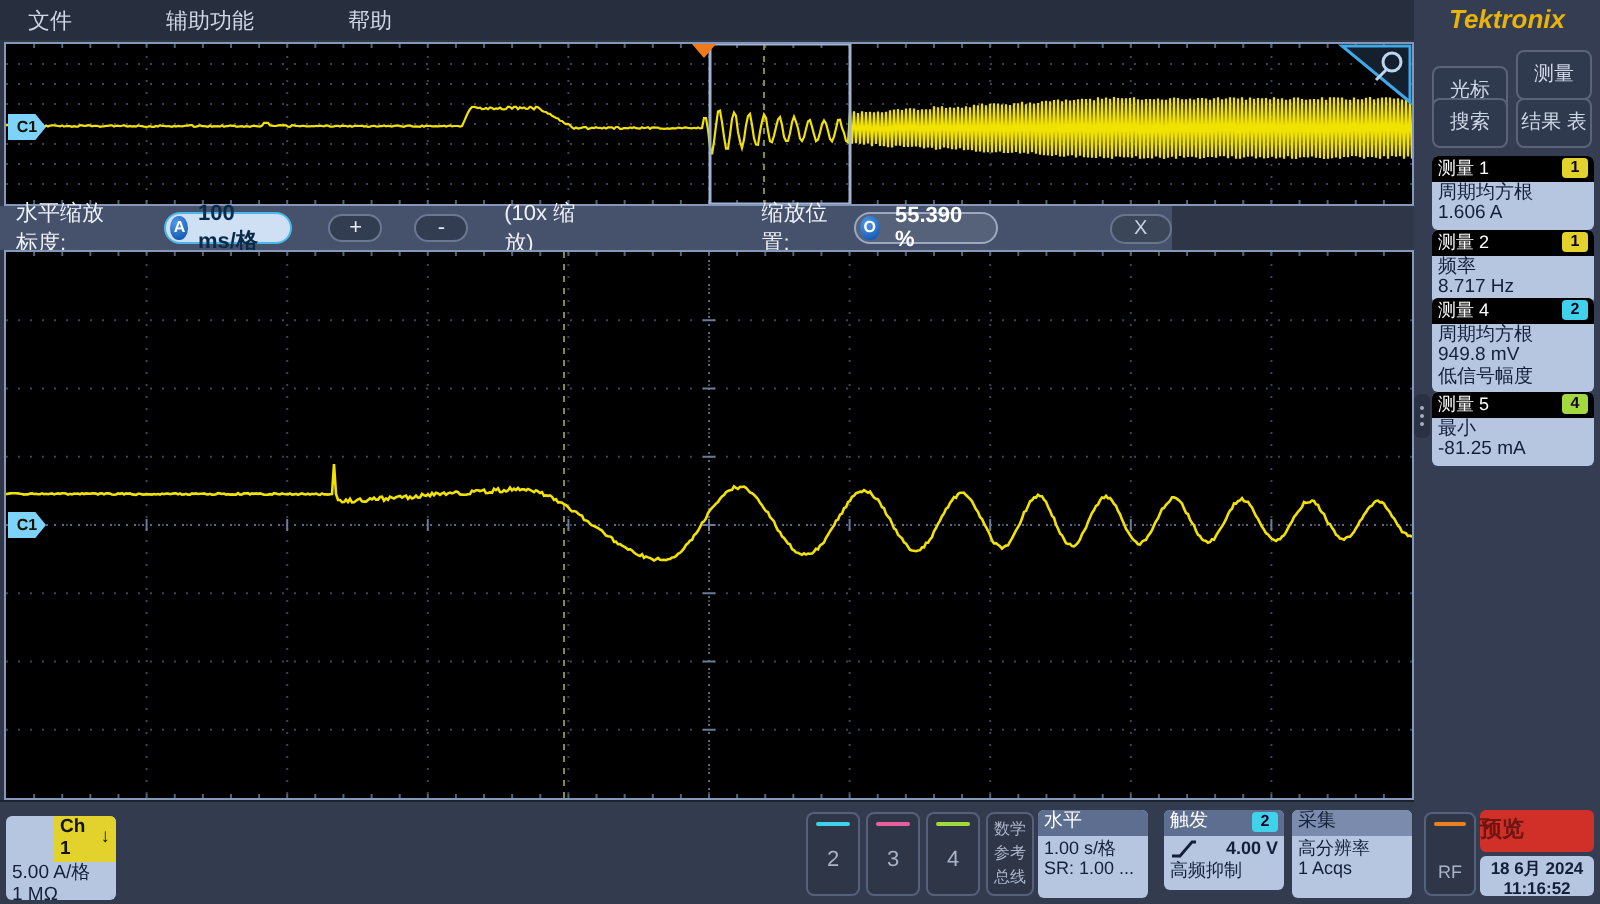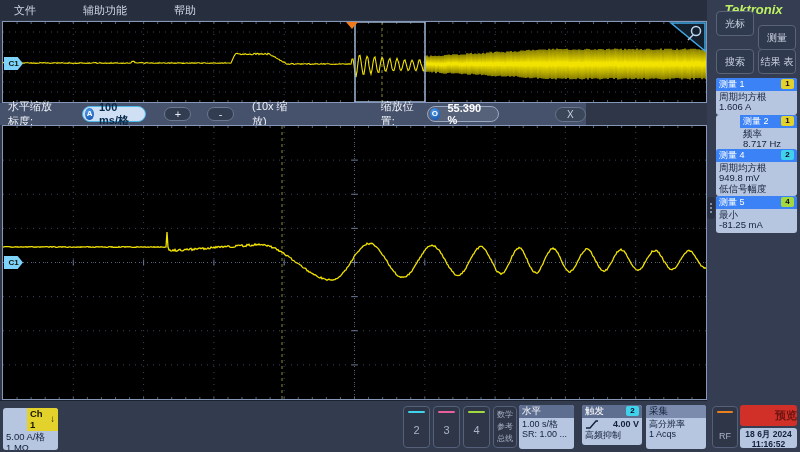--- a/index.html
+++ b/index.html
@@ -63,41 +63,41 @@
     border:1px solid #55607a; border-radius:4px; color:#aab4c8; font-size:8px; line-height:12px;
     text-align:center; padding-top:2px; }
   #horiz-badge { left:519px; top:4px; width:55px; height:44px; }
   #trig-badge  { left:582px; top:4px; width:60px; height:40px; }
   #acq-badge   { left:646px; top:4px; width:60px; height:44px; }
   #acq-badge .hd { background:#7a8bad; color:#132038; }
   .trig-line1 { display:flex; align-items:center; gap:3px; }
   .trig-line1 .v { flex:1; text-align:right; font-weight:bold; }
   
   .sidebar { position:absolute; left:707px; top:0; width:93px; height:452px; background:#353d52; }
-  .brand { position:absolute; left:0; top:2px; width:93px; text-align:center; color:#bef264;
+  .brand { position:absolute; left:0; top:2px; width:93px; text-align:center; color:#eab308;
     font-size:13px; font-weight:bold; font-style:italic; letter-spacing:0; }
   .sbtn { position:absolute; width:38px; height:25px; background:#303a4e; border:1px solid #5a6476;
     border-radius:4px; color:#cdd6e6; font-size:10px; display:flex; align-items:center;
     justify-content:center; text-align:center; line-height:10px; }
   .meas { position:absolute; left:9px; width:81px; border-radius:3px; overflow:hidden;
     background:#b6c5e0; color:#14203a; font-size:9.5px; line-height:10.5px; }
-  .meas .hd { background:#3b82f6; color:#fff; font-size:9px; padding:1px 3px; display:flex;
+  .meas .hd { background:#000000; color:#fff; font-size:9px; padding:1px 3px; display:flex;
     justify-content:space-between; align-items:center; }
   .meas .bd { padding:1px 3px 2px 3px; }
   .meas .bd div:empty { display:none; }
   .handle { position:absolute; left:0px; top:197px; width:8px; height:22px; background:#2a3142;
     border-radius:3px; display:flex; flex-direction:column; align-items:center; justify-content:center; gap:2px; }
   .handle i { width:2px; height:2px; border-radius:50%; background:#9fb0c8; }
   #rf-btn { position:absolute; left:5px; top:406px; width:26px; height:42px; background:#2e3648;
     border:1px solid #55607a; border-radius:4px; color:#aab4c8; font-size:9px;
     display:flex; flex-direction:column; align-items:center; }
   #rf-btn .cline { width:16px; height:2px; margin-top:4px; background:#e8821e; border-radius:1px; }
   #rf-btn .t { flex:1; display:flex; align-items:center;margin-top:12px; }
   #preview-btn { position:absolute; left:33px; top:405px; width:57px; height:21px; background:#d03028;
-    border-radius:3px; color:#6e1512; font-weight:bold; font-size:11px; text-align:right; line-height:21px; }
+    border-radius:3px; color:#6e1512; font-weight:bold; font-size:11px; text-align:left; line-height:21px; }
   #datetime { position:absolute; left:33px; top:428px; width:57px; height:20px; background:#b6c5e0;
     border-radius:3px; color:#14203a; font-size:8.5px; font-weight:bold; text-align:center; line-height:10px;
     padding-top:1px; }
 </style>
 </head>
 <body>
 
 <div class="menubar">
   <span>文件</span>
   <span>辅助功能</span>
@@ -454,38 +454,38 @@
     <div class="bd">
       <div>高分辨率</div>
       <div>1 Acqs</div>
     </div>
   </div>
 </div>
 
 <div class="sidebar">
   <div class="brand">Tektronix</div>
 
-  <div class="sbtn" style="left:9px;top:11px;">光标</div>
+  <div class="sbtn" style="left:9px;top:33px;">光标</div>
   <div class="sbtn" style="left:51px;top:25px;">测量</div>
   <div class="sbtn" style="left:9px;top:49px;">搜索</div>
   <div class="sbtn" style="left:51px;top:49px;">结果 表</div>
 
   <div class="meas" style="top:78px;">
     <div class="hd">
       <span>测量 1</span>
       <span class="srcsq src-y">1</span>
     </div>
     <div class="bd">
       <div>周期均方根</div>
       <div>1.606 A</div>
 
     </div>
   </div>
 
-  <div class="meas" style="top:115px;padding-left:24px;">
+  <div class="meas" style="top:115px;">
     <div class="hd">
       <span>测量 2</span>
       <span class="srcsq src-y">1</span>
     </div>
     <div class="bd">
       <div>频率</div>
       <div>8.717 Hz</div>
 
     </div>
   </div>

